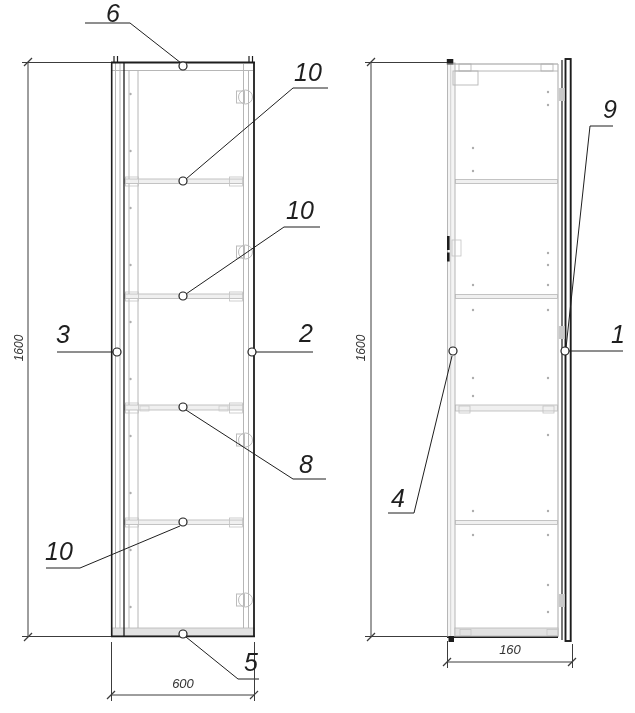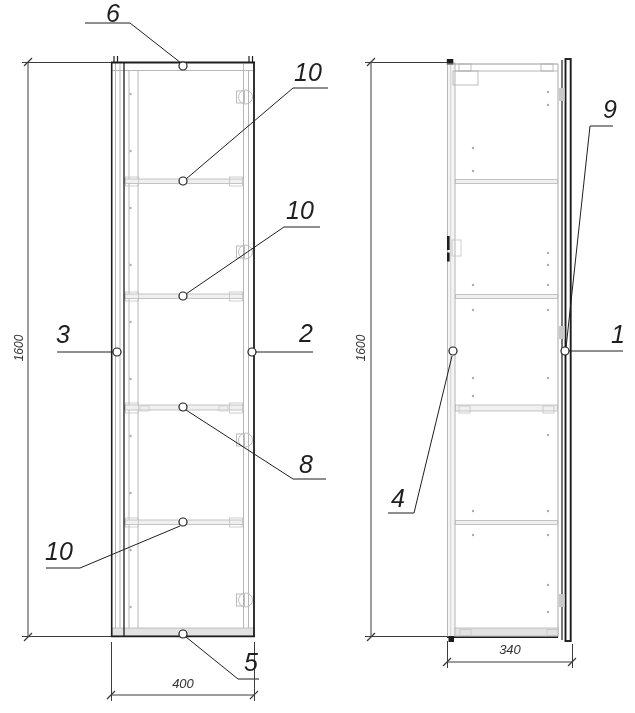--- a/index.html
+++ b/index.html
@@ -251,17 +251,17 @@
   <div class="callout" style="left:299px;top:321px">2</div>
   <div class="callout" style="left:299px;top:452px">8</div>
   <div class="callout" style="left:45px;top:539px">10</div>
   <div class="callout" style="left:244px;top:650px">5</div>
 
   <div class="callout" style="left:603px;top:97px">9</div>
   <div class="callout" style="left:611px;top:322px">1</div>
   <div class="callout" style="left:391px;top:486px">4</div>
 
   <div class="dim dim-v" style="left:-1px;top:342px">1600</div>
-  <div class="dim" style="left:163px;top:677px;width:40px">400</div>
+  <div class="dim" style="left:163px;top:677px;width:40px">600</div>
   <div class="dim dim-v" style="left:341px;top:342px">1600</div>
-  <div class="dim" style="left:490px;top:643px;width:40px">340</div>
+  <div class="dim" style="left:490px;top:643px;width:40px">160</div>
 
 </div>
 
 </body></html>

